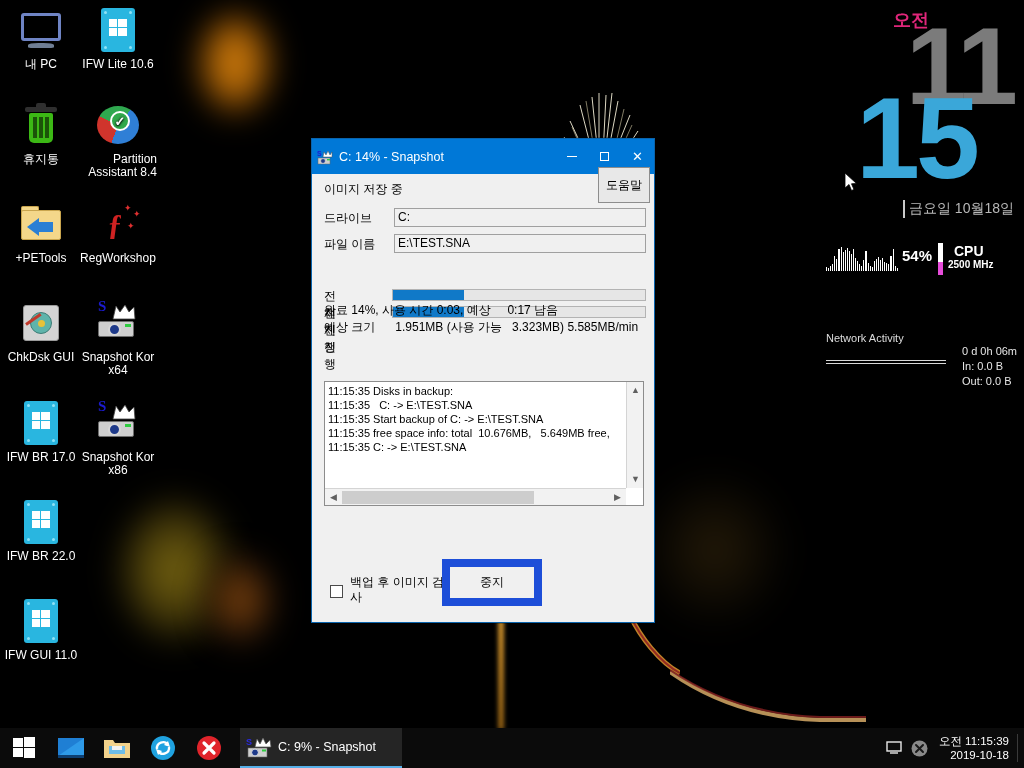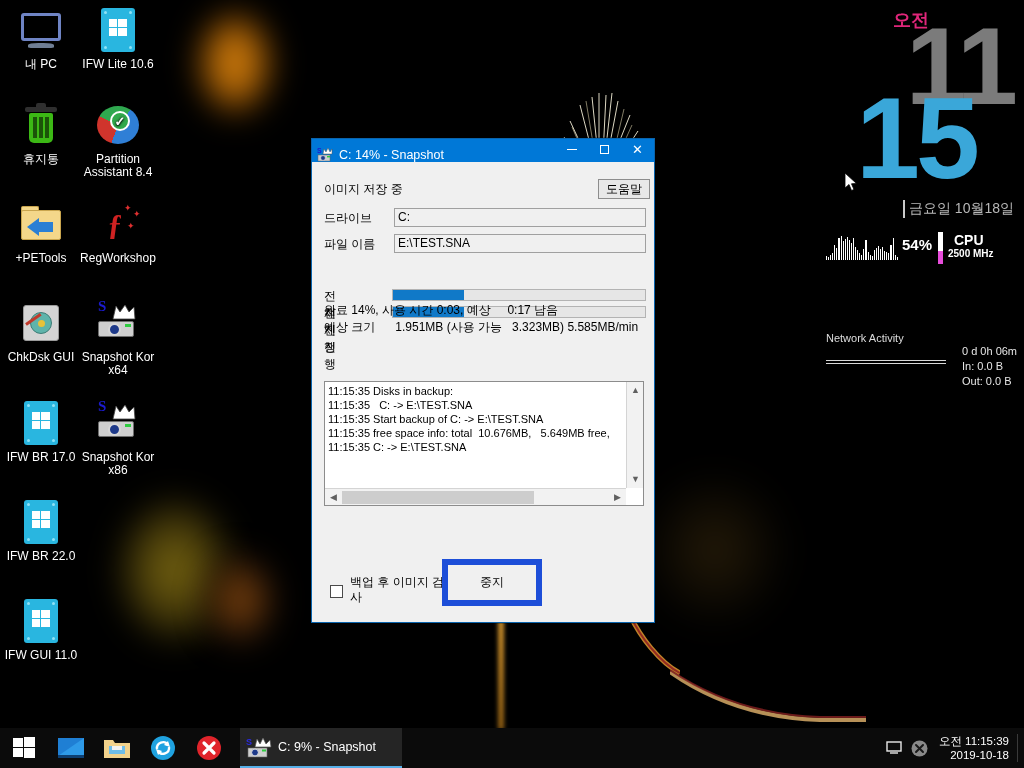--- a/index.html
+++ b/index.html
@@ -177,21 +177,21 @@
     letter-spacing:-4px;
   }
   #clock-date {
     position:absolute; right:10px; top:200px;
     color:#b8b8b8; font-size:14px;
     border-left:2px solid #c9c9c9; padding-left:4px;
   }
 
   
   #sysmon { position:absolute; right:0; top:232px; width:210px; height:160px; color:#fff; }
-  .sm-row { position:absolute; left:0; width:210px; height:42px; }
+  .sm-row { position:absolute; left:0; width:210px; height:42px;margin-top:11px; }
   .sm-graph { position:absolute; left:12px; top:4px; width:72px; height:24px; }
   .sm-bars { position:absolute; left:0; bottom:0; width:72px; height:24px; display:flex; align-items:flex-end; gap:1px; }
   .sm-bars span { flex:1; background:#fff; }
   .sm-solidbar { position:absolute; left:12px; top:14px; width:72px; height:7px; background:#fff; }
   .sm-pct { position:absolute; left:88px; top:4px; font-size:15px; font-weight:bold; }
   .sm-tick { position:absolute; left:124px; top:0px; width:5px; height:32px; background:#fff; }
   .sm-tick i { position:absolute; left:0; bottom:0; width:5px; background:#e84ddb; display:block; }
   .sm-title { position:absolute; left:140px; top:0px; font-size:14px; font-weight:bold; }
   .sm-sub  { position:absolute; left:134px; top:16px; font-size:10px; font-weight:bold; }
   .sm-sub2 { position:absolute; left:140px; top:26px; font-size:10px; font-weight:bold; }
@@ -206,36 +206,36 @@
 
   
   #snapshot-window {
     position:absolute; left:311px; top:138px; width:344px; height:485px;
     background:#f0f0f0;
     border:1px solid #0a64ad;
     box-shadow: 0 0 0 1px rgba(0,0,0,.25);
     font-size:12px; color:#000;
   }
   #titlebar {
-    height:23px; background:#0078d7; color:#fff;
-    display:flex; align-items:flex-end;
+    height:35px; background:#0078d7; color:#fff;
+    display:flex; align-items:center;
   }
   #titlebar .tb-icon { width:16px; height:16px; margin:0 6px 0 5px; position:relative; }
   #titlebar .tb-text { font-size:12.5px; flex:1; }
   .tb-btn {
     width:33px; height:25px; display:flex; align-items:center; justify-content:center;
     color:#fff; font-size:13px;
   }
   .tb-min-glyph { width:10px; height:1px; background:#fff; display:block; }
   .tb-max-glyph { width:9px; height:9px; border:1px solid #fff; display:block; }
 
   #help-btn {
     position:absolute; right:4px; top:28px;
-    padding:2px 7px; background:#e8e8e8; border:1px solid #8d8d8d;
-    font-size:12px; line-height:14px;margin-top:12px;
+    padding:10px 7px; background:#e8e8e8; border:1px solid #8d8d8d;
+    font-size:12px; line-height:14px;
   }
 
   #status-line { position:absolute; left:12px; top:42px; font-size:12px; }
 
   .field-row { position:absolute; left:12px; height:20px; }
   .field-label { position:absolute; left:0; top:2px; width:62px; font-size:12px; }
   .field-box {
     position:absolute; left:70px; top:0; width:252px; height:19px;
     background:#f0f0f0; border:1px solid #a0a0a0;
     font-size:12px; padding:1px 3px; line-height:15px;
@@ -280,21 +280,21 @@
 
   #chk-row { position:absolute; left:18px; top:436px; width:120px; }
   #chk-box {
     position:absolute; left:0; top:10px; width:13px; height:13px;
     background:#fff; border:1px solid #4a4a4a;
   }
   #chk-label { position:absolute; left:20px; top:0; width:100px; font-size:12px; line-height:15px; }
 
   #stop-btn {
     position:absolute; left:130px; top:420px; width:100px; height:47px;
-    background:#f0f0f0; border:6px solid #1d4ed8;
+    background:#f0f0f0; border:8px solid #1d4ed8;
     font-size:12px; display:flex; align-items:center; justify-content:center;
   }
 
   
   #taskbar {
     position:absolute; left:0; bottom:0; width:1024px; height:40px;
     background:#0b0b0b;
     display:flex; align-items:center;
   }
   #start-btn { width:48px; height:40px; display:flex; align-items:center; justify-content:center; }
@@ -379,21 +379,21 @@
         </span>
     </div>
     <span class="label">휴지통</span>
   </div>
 
   <div class="icon-cell" style="left:79px;top:101px;">
     <div class="glyph">
       <span class="ic-pie"></span>
         <span class="ic-check">✓</span>
     </div>
-    <span class="label" style="white-space:pre-line;">Partition
+    <span class="label" style="white-space:pre-line;text-align:right;">Partition
 Assistant 8.4</span>
   </div>
 
   <div class="icon-cell" style="left:2px;top:200px;">
     <div class="glyph">
       <span class="ic-folder-tab"></span>
         <span class="ic-folder"></span>
       <span class="ic-arrow-left-tail"></span>
         <span class="ic-arrow-left"></span>
     </div>

